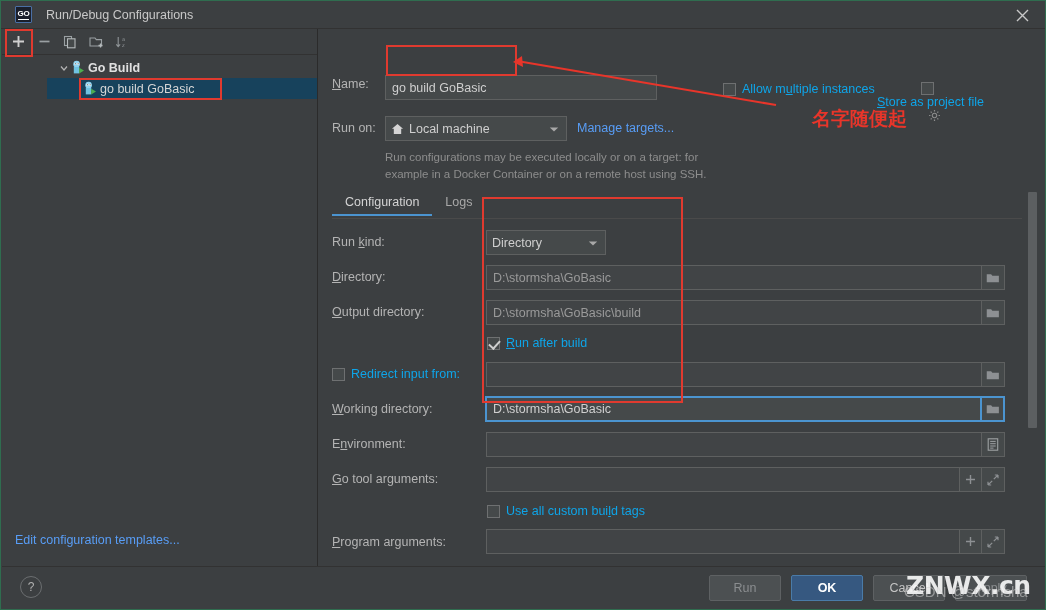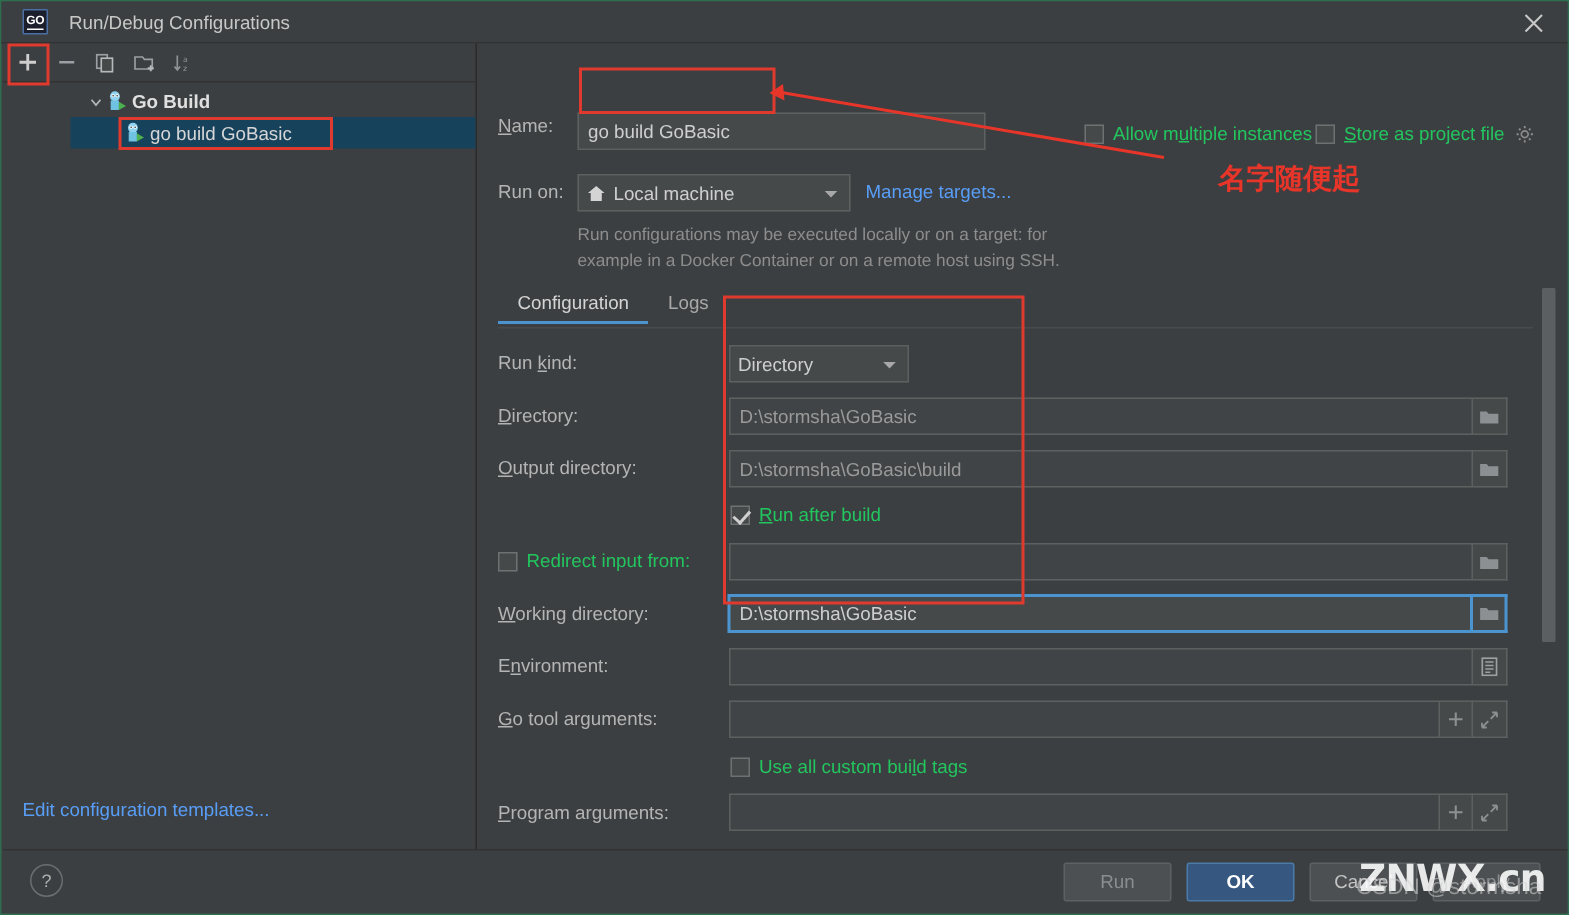--- a/index.html
+++ b/index.html
@@ -193,21 +193,21 @@
   }
   .cbox.checked::after {
     content: "";
     position: absolute;
     left: 3px; top: 0px;
     width: 5px; height: 9px;
     border: solid #cfcfcf;
     border-width: 0 2px 2px 0;
     transform: rotate(42deg);
   }
-  .cb-label { font-size: 12.5px; color: #22c55e; white-space: nowrap; }
+  .cb-label { font-size: 12.5px; color: #0ea5e9; white-space: nowrap; }
 
   .link { color: #589df6; font-size: 12.5px; cursor: pointer; }
 
   .hint {
     position: absolute;
     font-size: 11.5px;
     color: #8d8d8d;
     line-height: 17px;
     white-space: nowrap;
   }
@@ -437,21 +437,21 @@
     <div class="row" style="left:13px; top:48px;">
       <span class="fld-label"><span class="mn">N</span>ame:</span>
     </div>
     <div class="textfield" style="position:absolute; left:66px; top:46px; width:272px;">go build GoBasic</div>
 
     <div class="checkbox-row" style="position:absolute; left:404px; top:53px;">
       <div class="cbox"></div>
       <span class="cb-label">Allow m<span class="mn">u</span>ltiple instances</span>
     </div>
 
-    <div class="checkbox-row" style="position:absolute; left:558px; top:53px;">
+    <div class="checkbox-row" style="position:absolute; left:558px; top:53px;flex-direction:column;">
       <div class="cbox"></div>
       <span class="cb-label"><span class="mn">S</span>tore as project file</span>
       <span class="gear-ico">
         <svg width="13" height="13" viewBox="0 0 16 16">
           <path d="M8 5.2 a2.8 2.8 0 1 0 0.01 0 z" fill="none" stroke="#8d8d8d" stroke-width="1.3"></path>
           <path d="M8 1.3 v1.7 M8 13 v1.7 M1.3 8 h1.7 M13 8 h1.7 M3.3 3.3 l1.2 1.2 M11.5 11.5 l1.2 1.2 M12.7 3.3 l-1.2 1.2 M4.5 11.5 l-1.2 1.2" stroke="#8d8d8d" stroke-width="1.5"></path>
         </svg>
       </span>
     </div>
 

